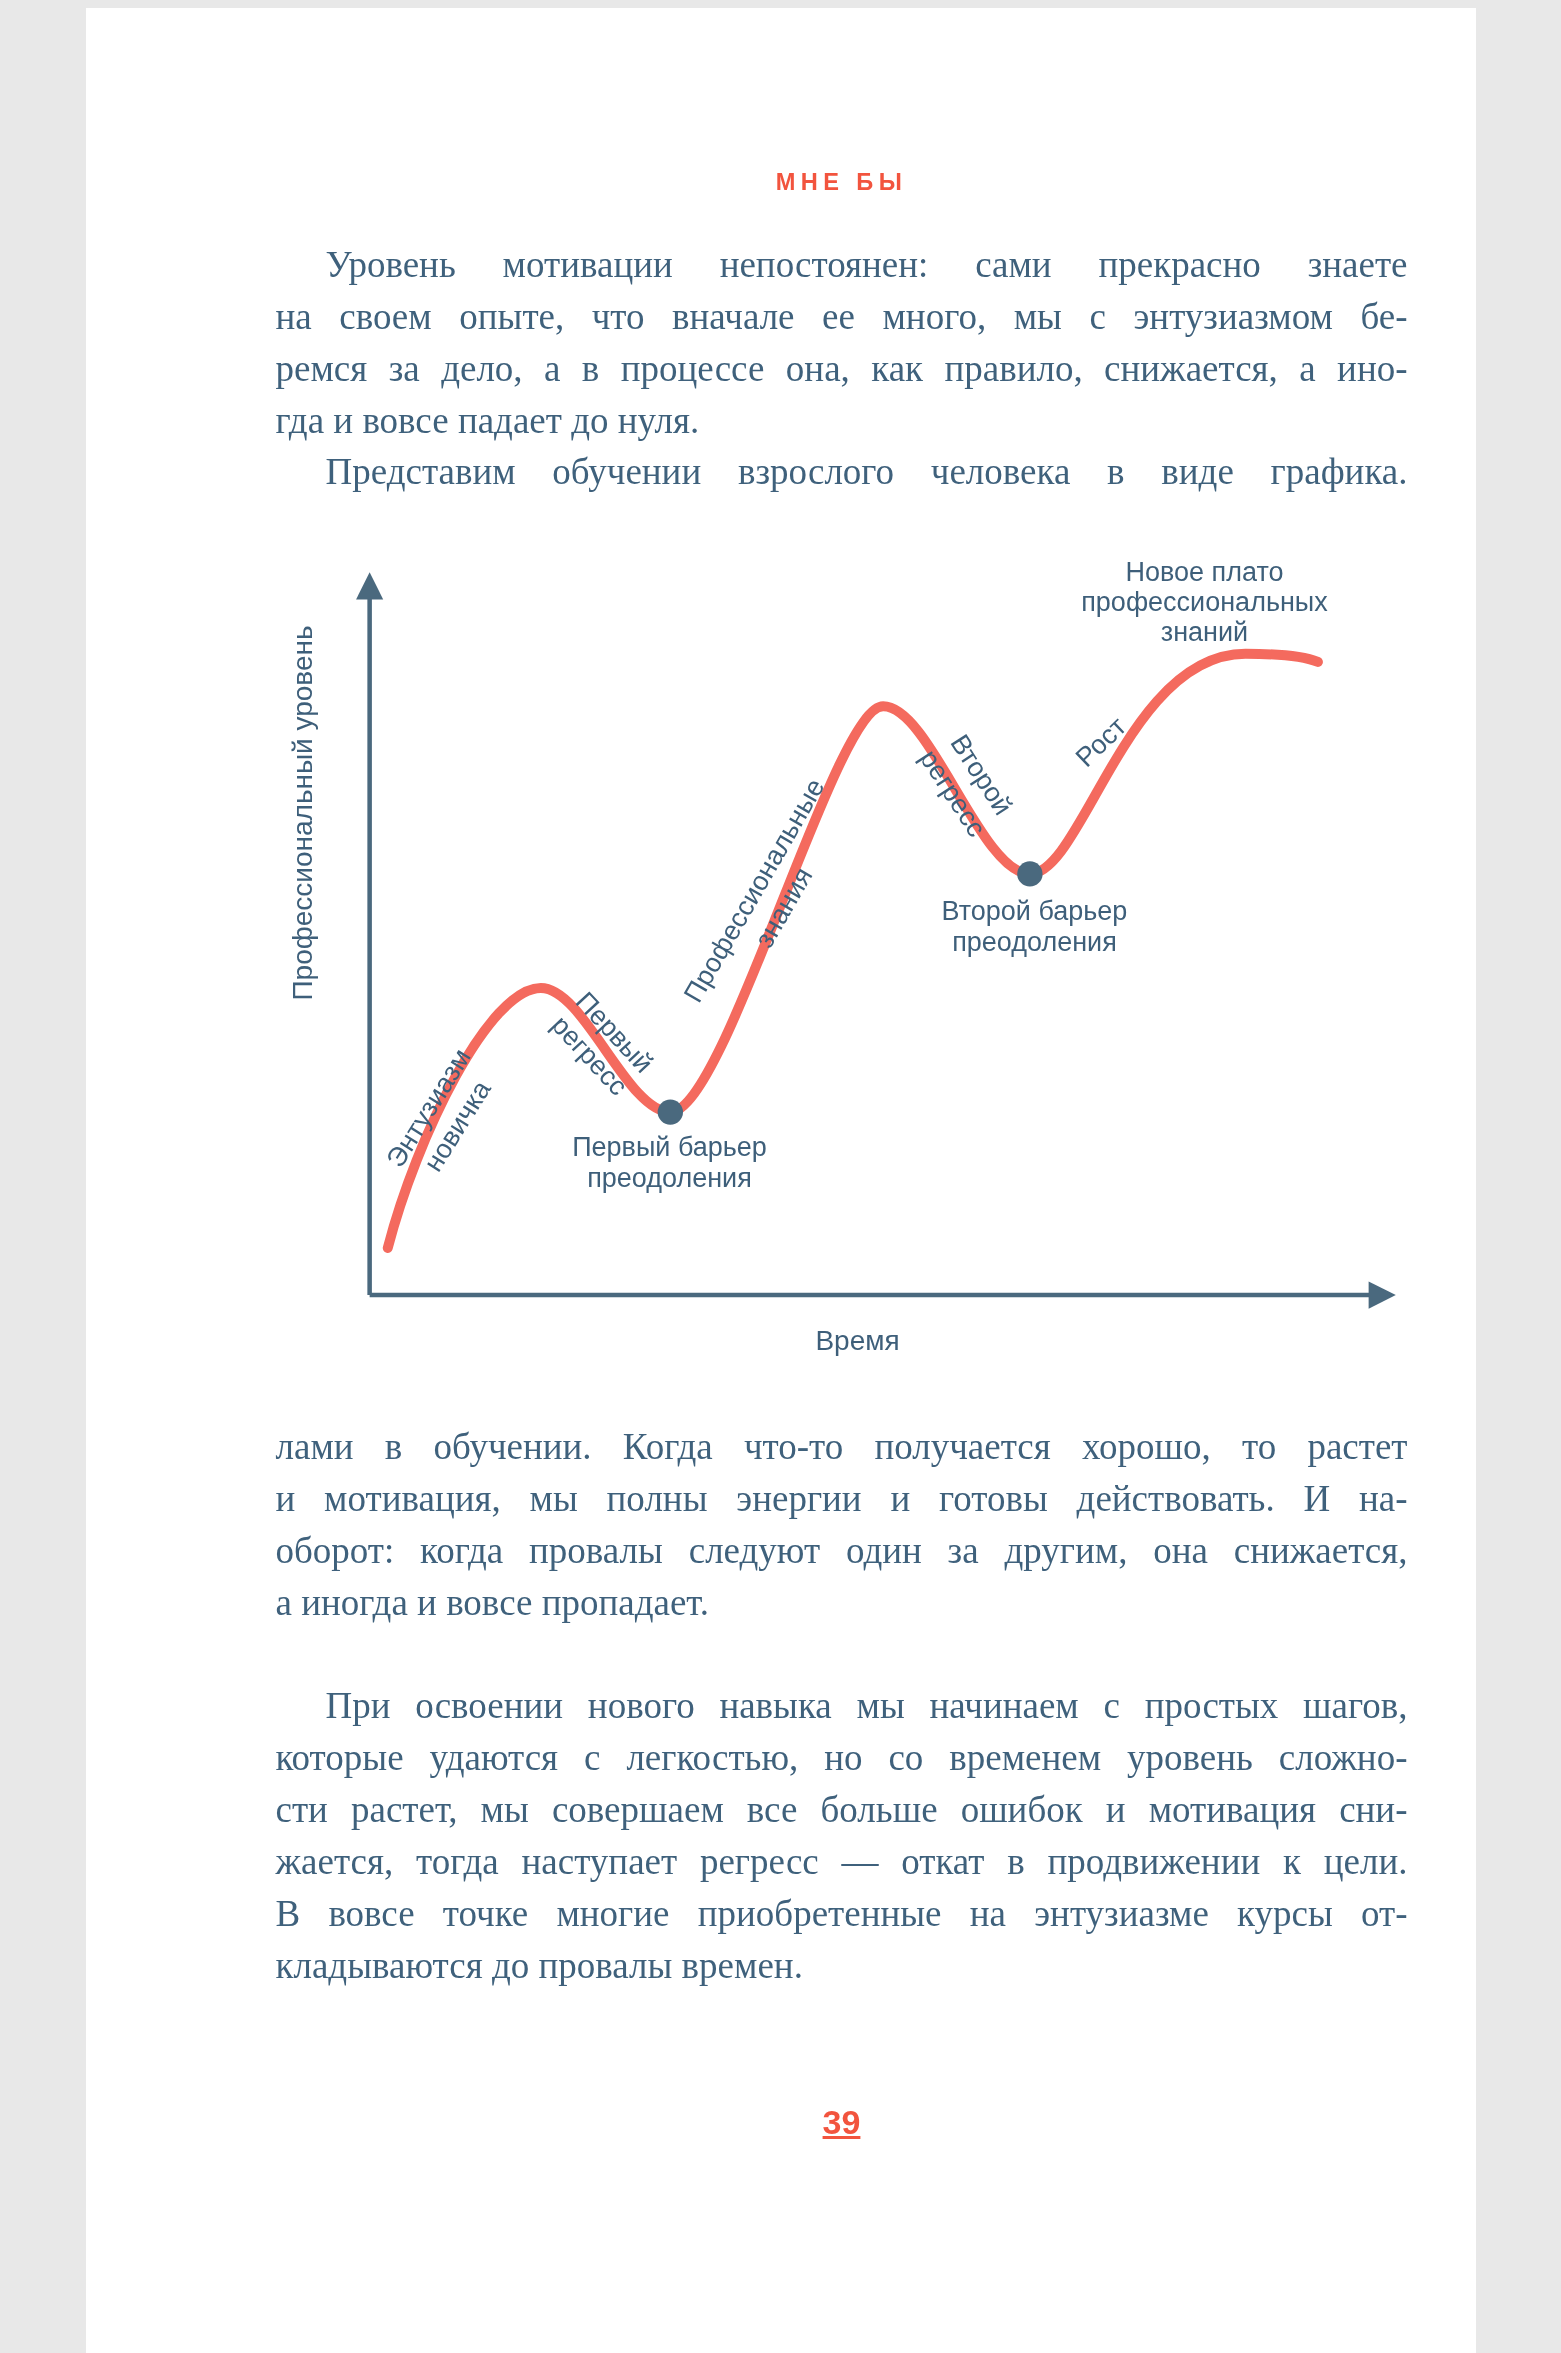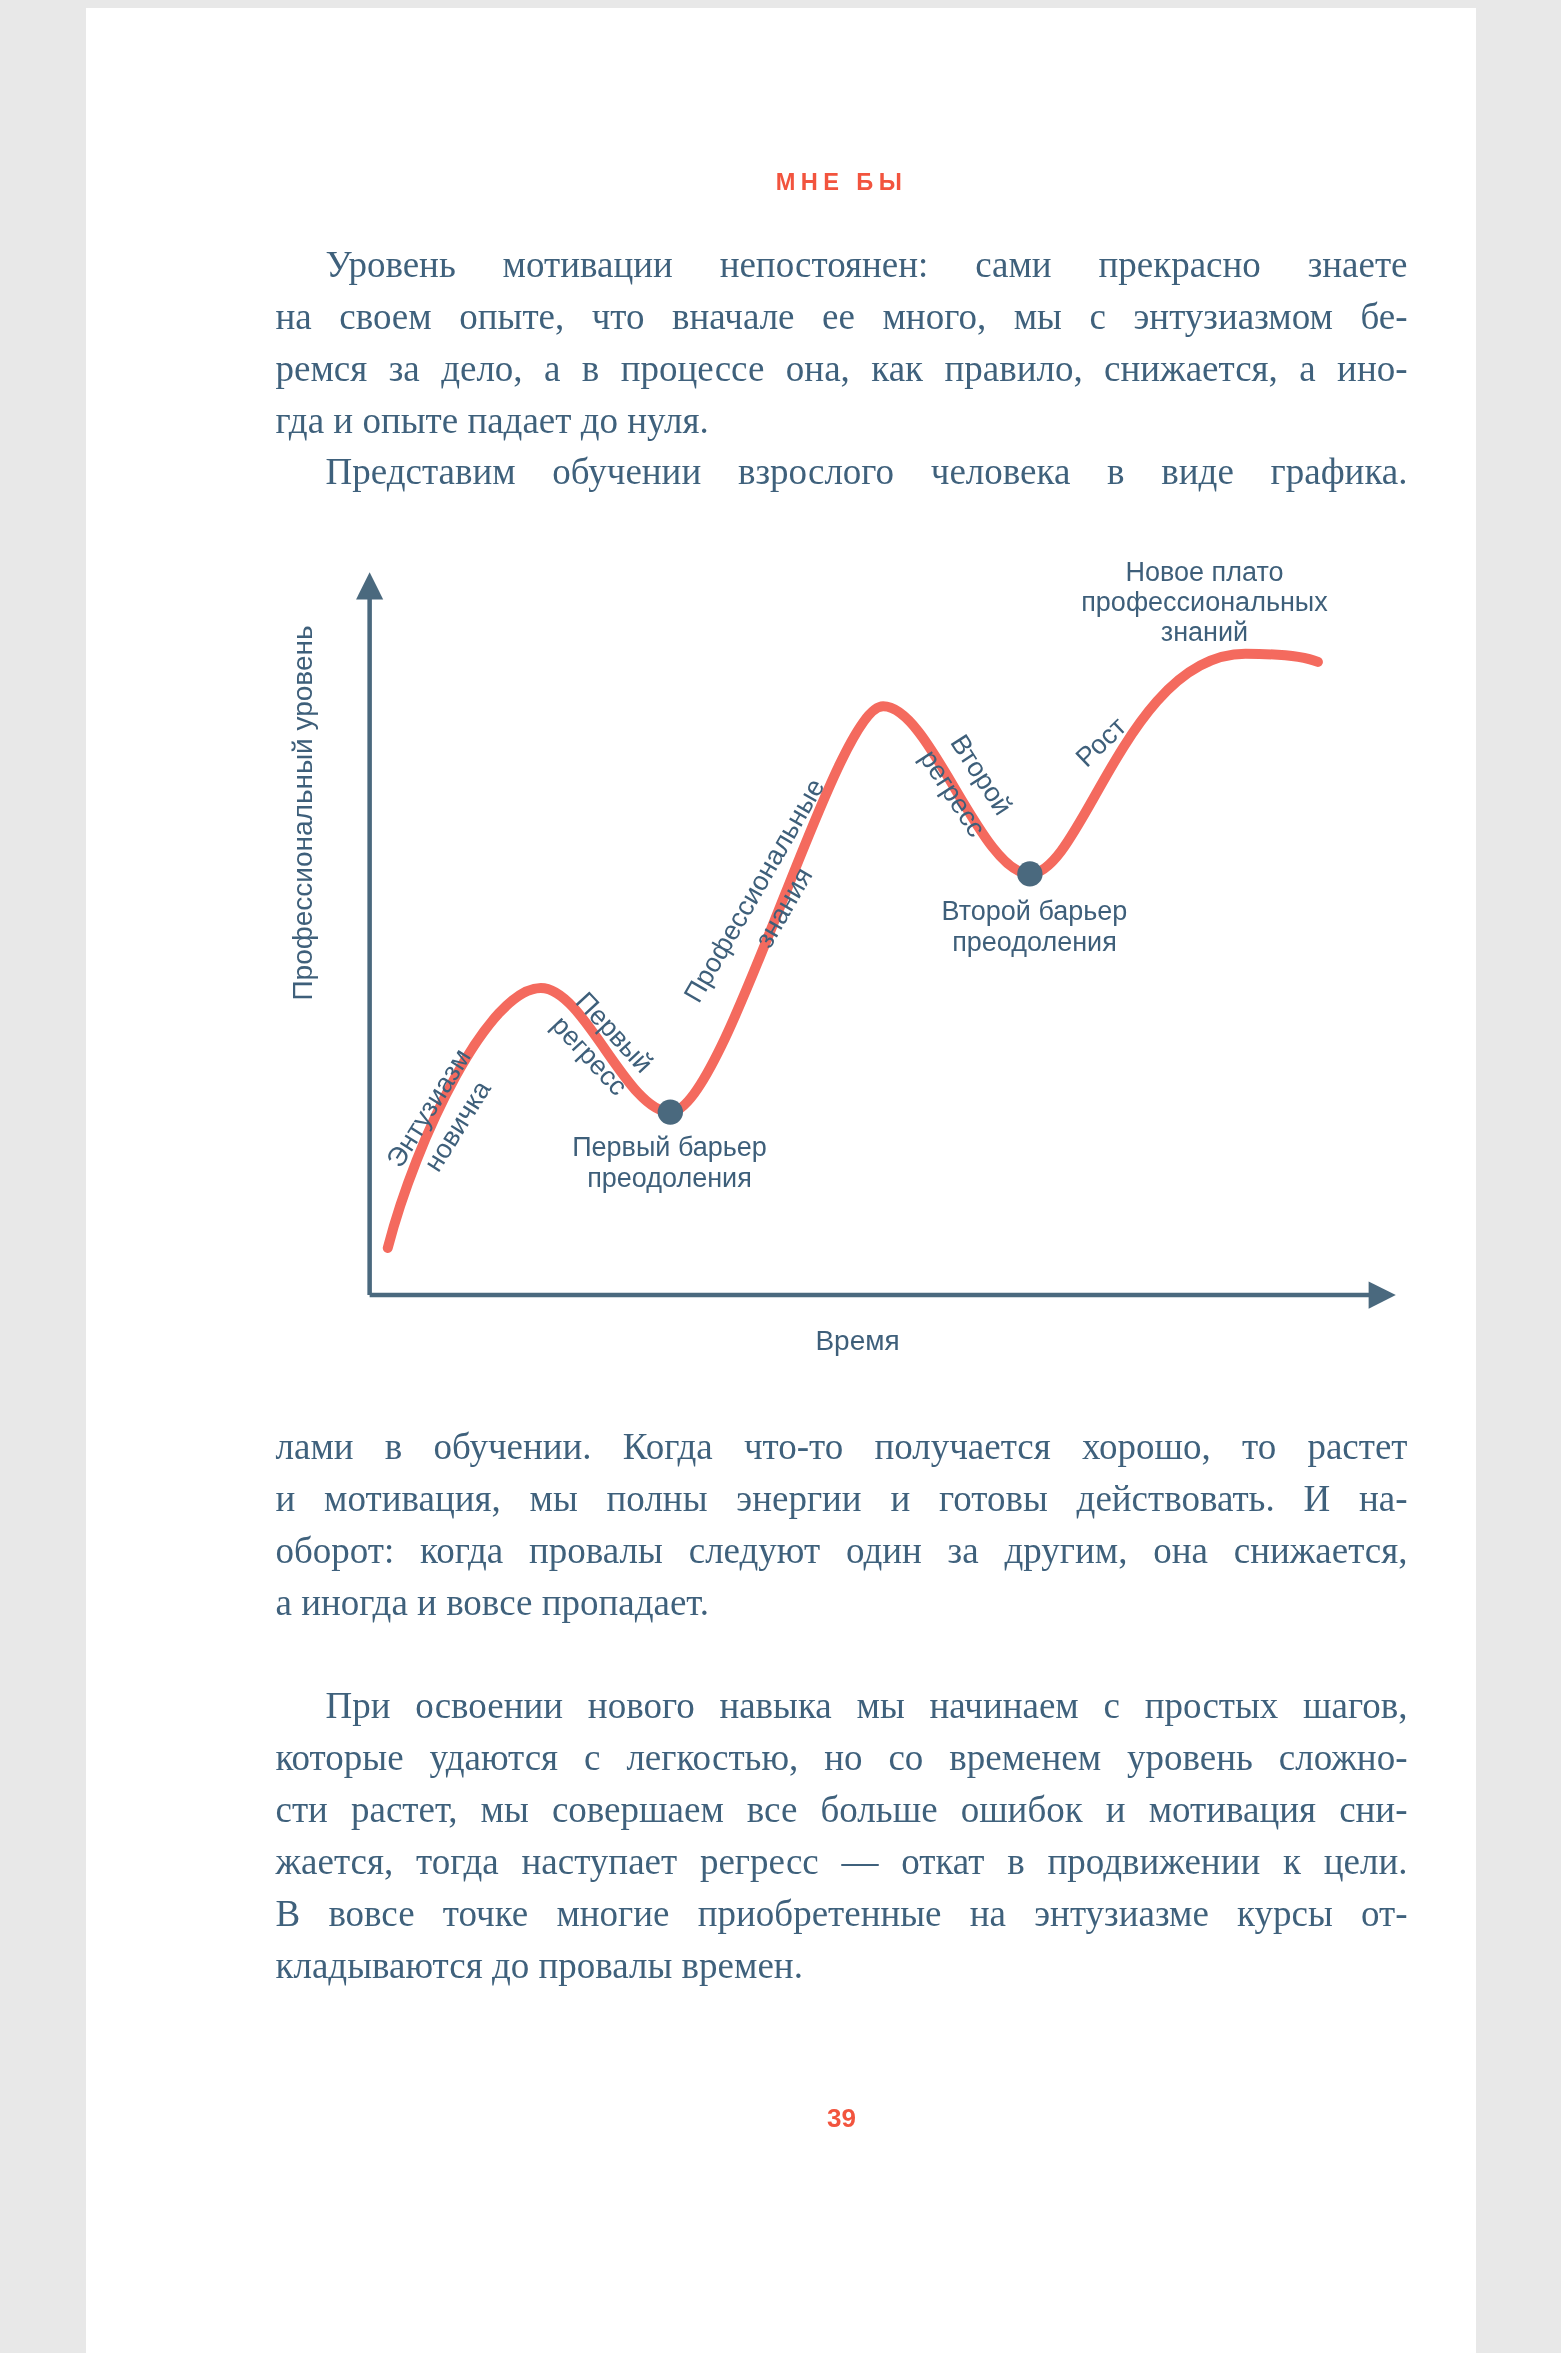--- a/index.html
+++ b/index.html
@@ -42,35 +42,35 @@
     transform:translate(-50%,-50%) rotate(var(--r,0deg));
     transform-origin:center;
   }
   .clabel.flat{line-height:31px;}
   .clabel.axis{font-size:28px;}
   
   .folio{
     position:absolute;left:190px;top:2095px;width:1132px;
     text-align:center;
     font-family:"Liberation Sans", sans-serif;
-    font-weight:bold;font-size:26px;color:#F2543E;
+    font-weight:bold;font-size:34px;color:#F2543E;text-decoration:underline;
   }
 </style>
 </head>
 <body>
 
 <div class="page">
 
   <div class="running-head">МНЕ БЫ</div>
 
   <div class="body-par" style="top:231px;">
     <div class="bline indent">Уровень мотивации непостоянен: сами прекрасно знаете</div>
     <div class="bline">на своем опыте, что вначале ее много, мы с энтузиазмом бе-</div>
     <div class="bline">ремся за дело, а в процессе она, как правило, снижается, а ино-</div>
-    <div class="bline short">гда и опыте падает до нуля.</div>
+    <div class="bline short">гда и вовсе падает до нуля.</div>
   </div>
 
   <div class="body-par" style="top:438px;">
     <div class="bline indent">Представим обучении взрослого человека в виде графика.</div>
   </div>
 
   <svg class="chart-svg" width="1268" height="834" viewBox="0 0 1400 920">
 
     <line x1="163" y1="42" x2="163" y2="820" stroke="#4A697E" stroke-width="5"></line>
     <polygon points="163,22 148,52 178,52" fill="#4A697E"></polygon>

